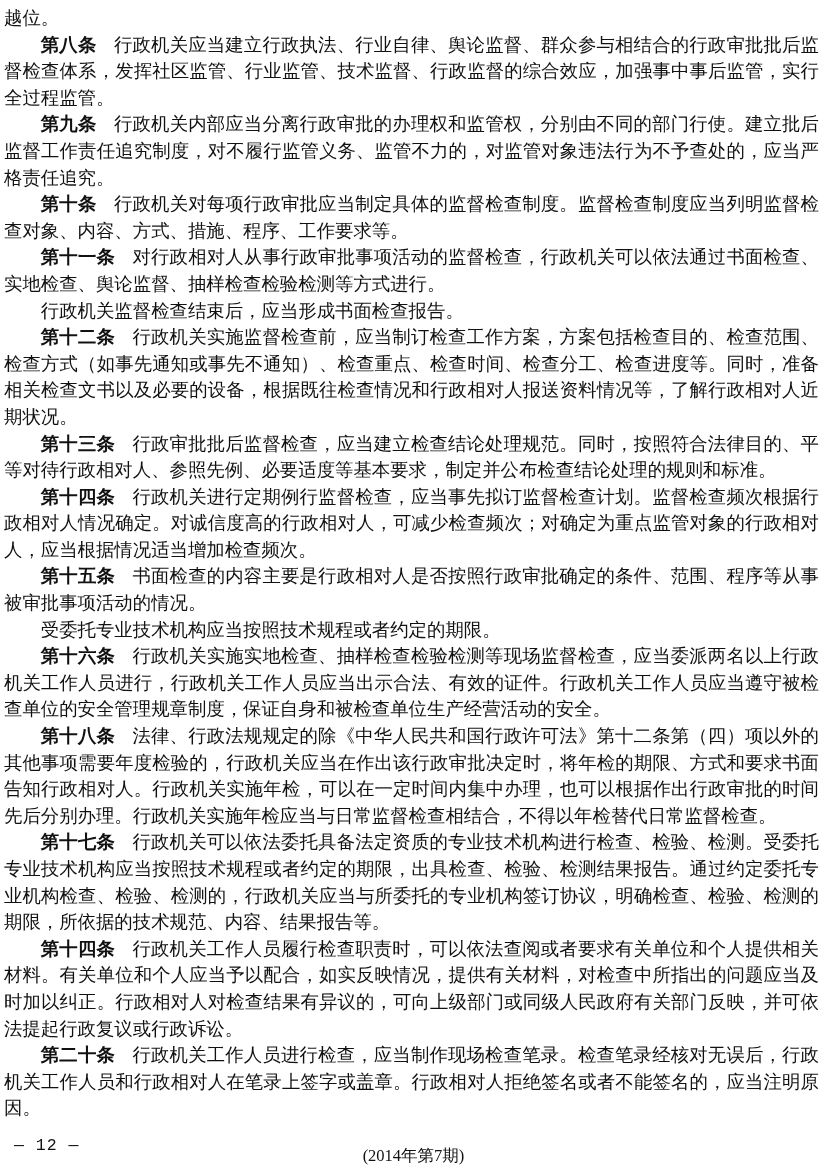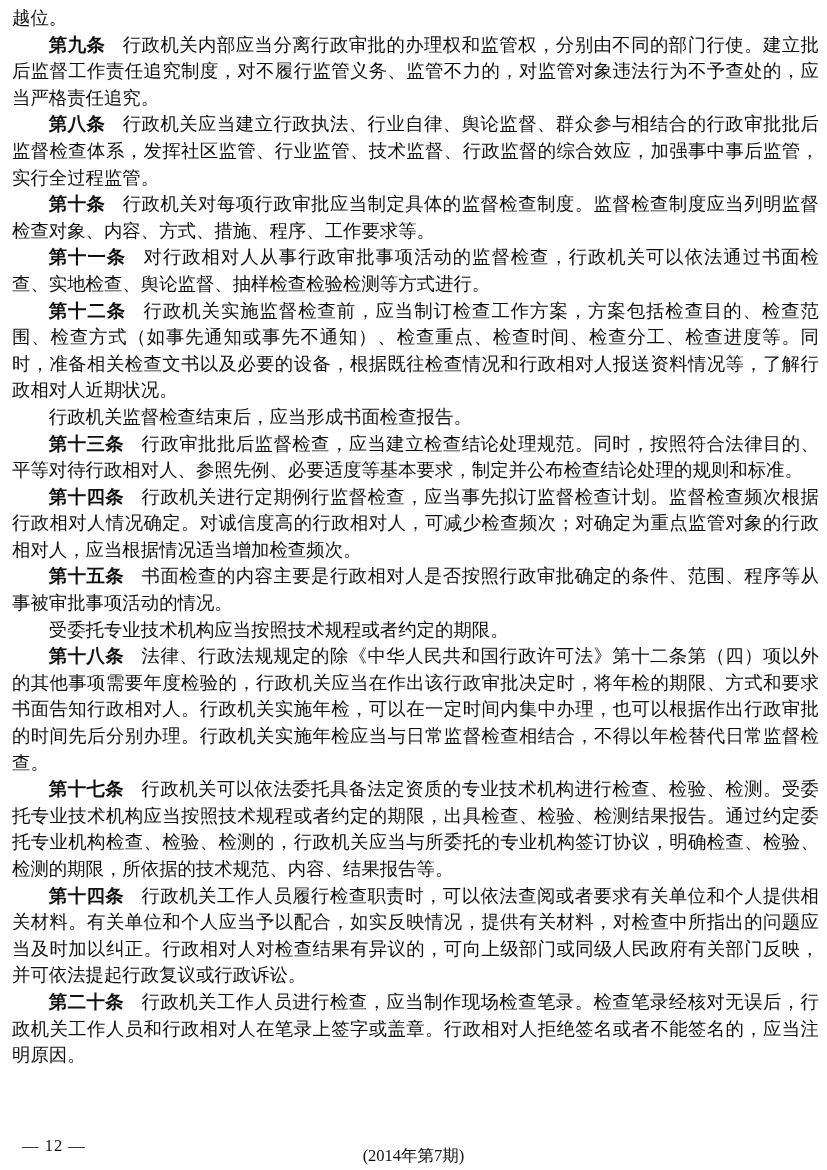--- a/index.html
+++ b/index.html
@@ -4,21 +4,21 @@
 <style>
   * { margin: 0; padding: 0; box-sizing: border-box; }
   html, body { background: #ffffff; }
   .page {
     position: relative;
     width: 827px;
     height: 1170px;
     background: #ffffff;
     color: #111111;
     font-family: "Liberation Serif", "DejaVu Serif", serif;
-    padding: 5px 8px 0 12px;
+    padding: 5px 8px 0 4px;
     overflow: hidden;
   }
   .doc-body { width: 100%; }
   .para {
     font-size: 18.4px;
     line-height: 26.6px;
     text-align: justify;
     text-indent: 2em;
     word-break: break-all;
   }
@@ -32,47 +32,49 @@
     position: absolute;
     left: 8px;
     right: 8px;
     bottom: 12px;
     height: 22px;
     font-size: 16.5px;
     color: #111111;
   }
   .pageno {
     position: absolute;
-    left: 14px;
+    left: 6px;
     top: 0;
     letter-spacing: 1px;
+    font-family: Liberation Mono, monospace;
   }
   .issue {
     position: absolute;
     left: 50%;
     top: 9px;
     transform: translateX(-50%);
   }
 </style>
 </head>
 <body>
 
 <div class="page">
   <div class="doc-body" id="doc-body">
       <p class="para no-indent"><span>越位。</span></p>
+      <p class="para"><span class="article-head">第八条</span><span>行政机关应当建立行政执法、行业自律、舆论监督、群众参与相结合的行政审批批后监督检查体系，发挥社区监管、行业监管、技术监督、行政监督的综合效应，加强事中事后监管，实行全过程监管。</span></p>
       <p class="para"><span class="article-head">第九条</span><span>行政机关内部应当分离行政审批的办理权和监管权，分别由不同的部门行使。建立批后监督工作责任追究制度，对不履行监管义务、监管不力的，对监管对象违法行为不予查处的，应当严格责任追究。</span></p>
-      <p class="para"><span class="article-head">第八条</span><span>行政机关应当建立行政执法、行业自律、舆论监督、群众参与相结合的行政审批批后监督检查体系，发挥社区监管、行业监管、技术监督、行政监督的综合效应，加强事中事后监管，实行全过程监管。</span></p>
       <p class="para"><span class="article-head">第十条</span><span>行政机关对每项行政审批应当制定具体的监督检查制度。监督检查制度应当列明监督检查对象、内容、方式、措施、程序、工作要求等。</span></p>
       <p class="para"><span class="article-head">第十一条</span><span>对行政相对人从事行政审批事项活动的监督检查，行政机关可以依法通过书面检查、实地检查、舆论监督、抽样检查检验检测等方式进行。</span></p>
+      <p class="para"><span>行政机关监督检查结束后，应当形成书面检查报告。</span></p>
       <p class="para"><span class="article-head">第十二条</span><span>行政机关实施监督检查前，应当制订检查工作方案，方案包括检查目的、检查范围、检查方式（如事先通知或事先不通知）、检查重点、检查时间、检查分工、检查进度等。同时，准备相关检查文书以及必要的设备，根据既往检查情况和行政相对人报送资料情况等，了解行政相对人近期状况。</span></p>
-      <p class="para"><span>行政机关监督检查结束后，应当形成书面检查报告。</span></p>
       <p class="para"><span class="article-head">第十三条</span><span>行政审批批后监督检查，应当建立检查结论处理规范。同时，按照符合法律目的、平等对待行政相对人、参照先例、必要适度等基本要求，制定并公布检查结论处理的规则和标准。</span></p>
       <p class="para"><span class="article-head">第十四条</span><span>行政机关进行定期例行监督检查，应当事先拟订监督检查计划。监督检查频次根据行政相对人情况确定。对诚信度高的行政相对人，可减少检查频次；对确定为重点监管对象的行政相对人，应当根据情况适当增加检查频次。</span></p>
       <p class="para"><span class="article-head">第十五条</span><span>书面检查的内容主要是行政相对人是否按照行政审批确定的条件、范围、程序等从事被审批事项活动的情况。</span></p>
       <p class="para"><span>受委托专业技术机构应当按照技术规程或者约定的期限。</span></p>
+      <p class="para"><span class="article-head">第十六条</span><span>行政机关实施实地检查、抽样检查检验检测等现场监督检查，应当委派两名以上行政机关工作人员进行，行政机关工作人员应当出示合法、有效的证件。行政机关工作人员应当遵守被检查单位的安全管理规章制度，保证自身和被检查单位生产经营活动的安全。</span></p>
       <p class="para"><span class="article-head">第十八条</span><span>法律、行政法规规定的除《中华人民共和国行政许可法》第十二条第（四）项以外的其他事项需要年度检验的，行政机关应当在作出该行政审批决定时，将年检的期限、方式和要求书面告知行政相对人。行政机关实施年检，可以在一定时间内集中办理，也可以根据作出行政审批的时间先后分别办理。行政机关实施年检应当与日常监督检查相结合，不得以年检替代日常监督检查。</span></p>
       <p class="para"><span class="article-head">第十七条</span><span>行政机关可以依法委托具备法定资质的专业技术机构进行检查、检验、检测。受委托专业技术机构应当按照技术规程或者约定的期限，出具检查、检验、检测结果报告。通过约定委托专业机构检查、检验、检测的，行政机关应当与所委托的专业机构签订协议，明确检查、检验、检测的期限，所依据的技术规范、内容、结果报告等。</span></p>
       <p class="para"><span class="article-head">第十四条</span><span>行政机关工作人员履行检查职责时，可以依法查阅或者要求有关单位和个人提供相关材料。有关单位和个人应当予以配合，如实反映情况，提供有关材料，对检查中所指出的问题应当及时加以纠正。行政相对人对检查结果有异议的，可向上级部门或同级人民政府有关部门反映，并可依法提起行政复议或行政诉讼。</span></p>
       <p class="para"><span class="article-head">第二十条</span><span>行政机关工作人员进行检查，应当制作现场检查笔录。检查笔录经核对无误后，行政机关工作人员和行政相对人在笔录上签字或盖章。行政相对人拒绝签名或者不能签名的，应当注明原因。</span></p>
     </div>
   <div class="footer">
     <span class="pageno">—  12  —</span>
     <span class="issue">(2014年第7期)</span>
   </div>
 </div>

